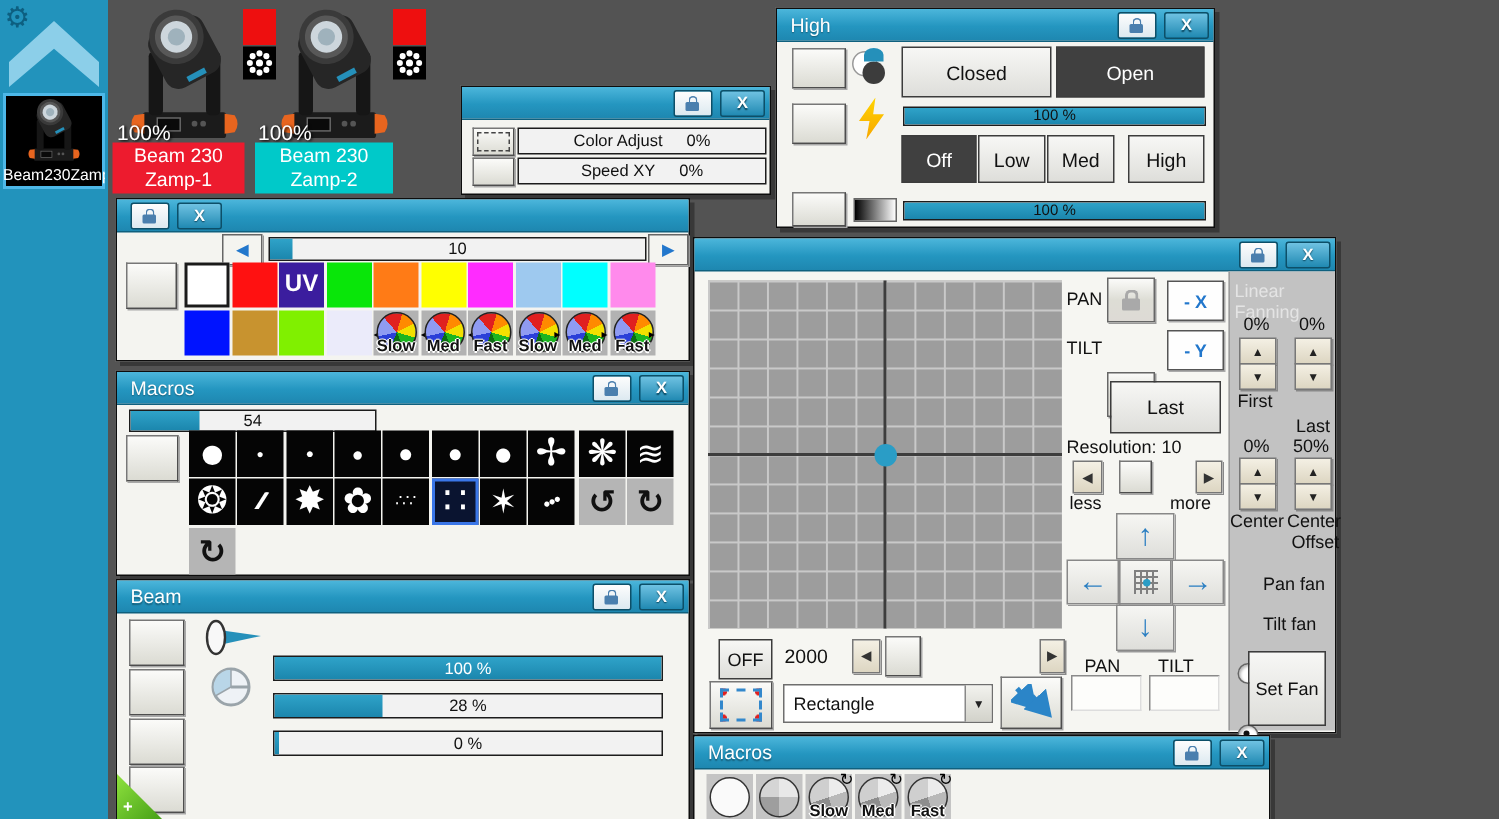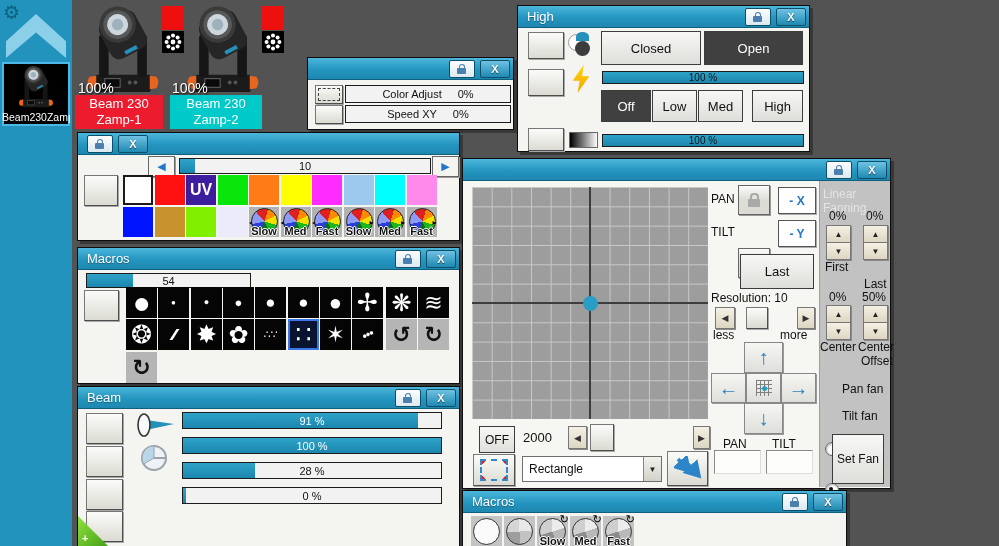--- a/index.html
+++ b/index.html
@@ -447,24 +447,20 @@
   <svg class="abs" style="left:58px;top:24px" width="40" height="28" viewBox="0 0 40 28">
     <polygon points="10,9 38,13 10,19" fill="#2590ba"></polygon>
     <ellipse cx="8" cy="14" rx="6" ry="11" fill="#f8f8f8" stroke="#333" stroke-width="1.6"></ellipse>
   </svg>
   <svg class="abs" style="left:62px;top:57px" width="28" height="28" viewBox="0 0 28 28">
     <circle cx="14" cy="14" r="12" fill="#eef2f6" stroke="#9aa4aa" stroke-width="2"></circle>
     <path d="M14 14 L14 2 A12 12 0 0 0 3.6 20 Z" fill="#b9d6e8" stroke="#9aa4aa"></path>
     <line x1="14" y1="14" x2="26" y2="14" stroke="#9aa4aa" stroke-width="2"></line>
   </svg>
 
-  <div class="bar" style="left:104px;top:25px;width:258px;height:15px">
-    <div class="fill" style="width: 91%;"></div>
-    <span class="bartxt light">91 %</span>
-  </div>
   <div class="bar" style="left:104px;top:50px;width:258px;height:15px">
     <div class="fill" style="width: 100%;"></div>
     <span class="bartxt light">100 %</span>
   </div>
   <div class="bar" style="left:104px;top:75px;width:258px;height:15px">
     <div class="fill" style="width: 28%;"></div>
     <span class="bartxt">28 %</span>
   </div>
   <div class="bar" style="left:104px;top:100px;width:258px;height:15px">
     <div class="fill" style="width: 1%;"></div>

